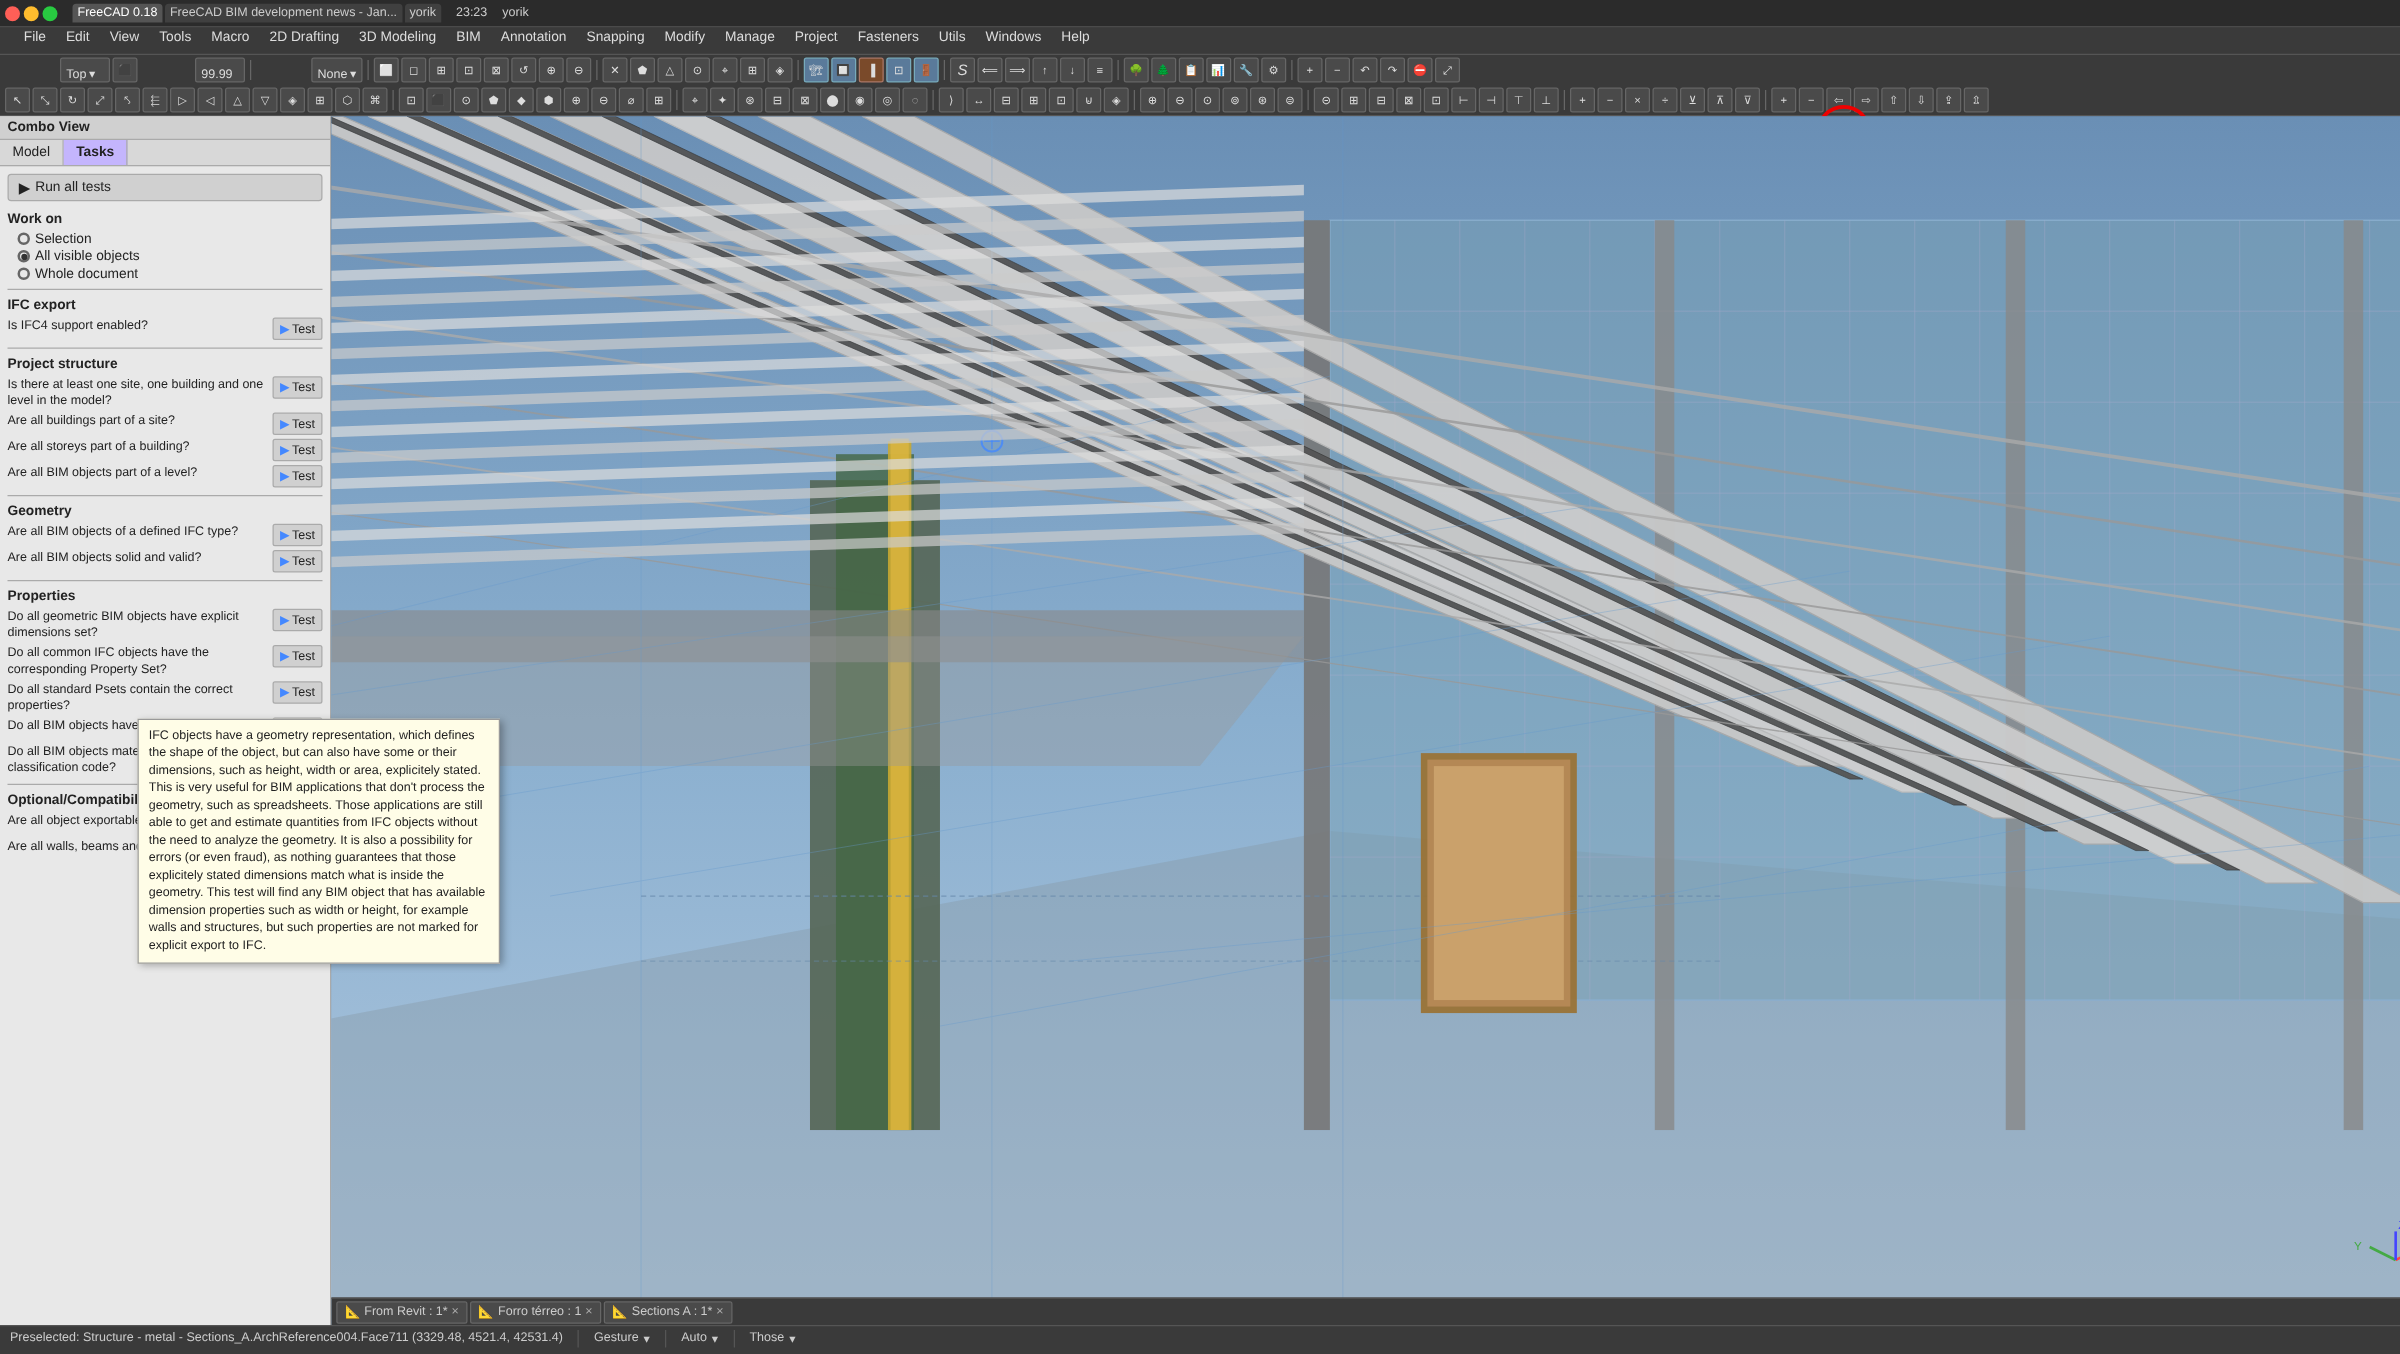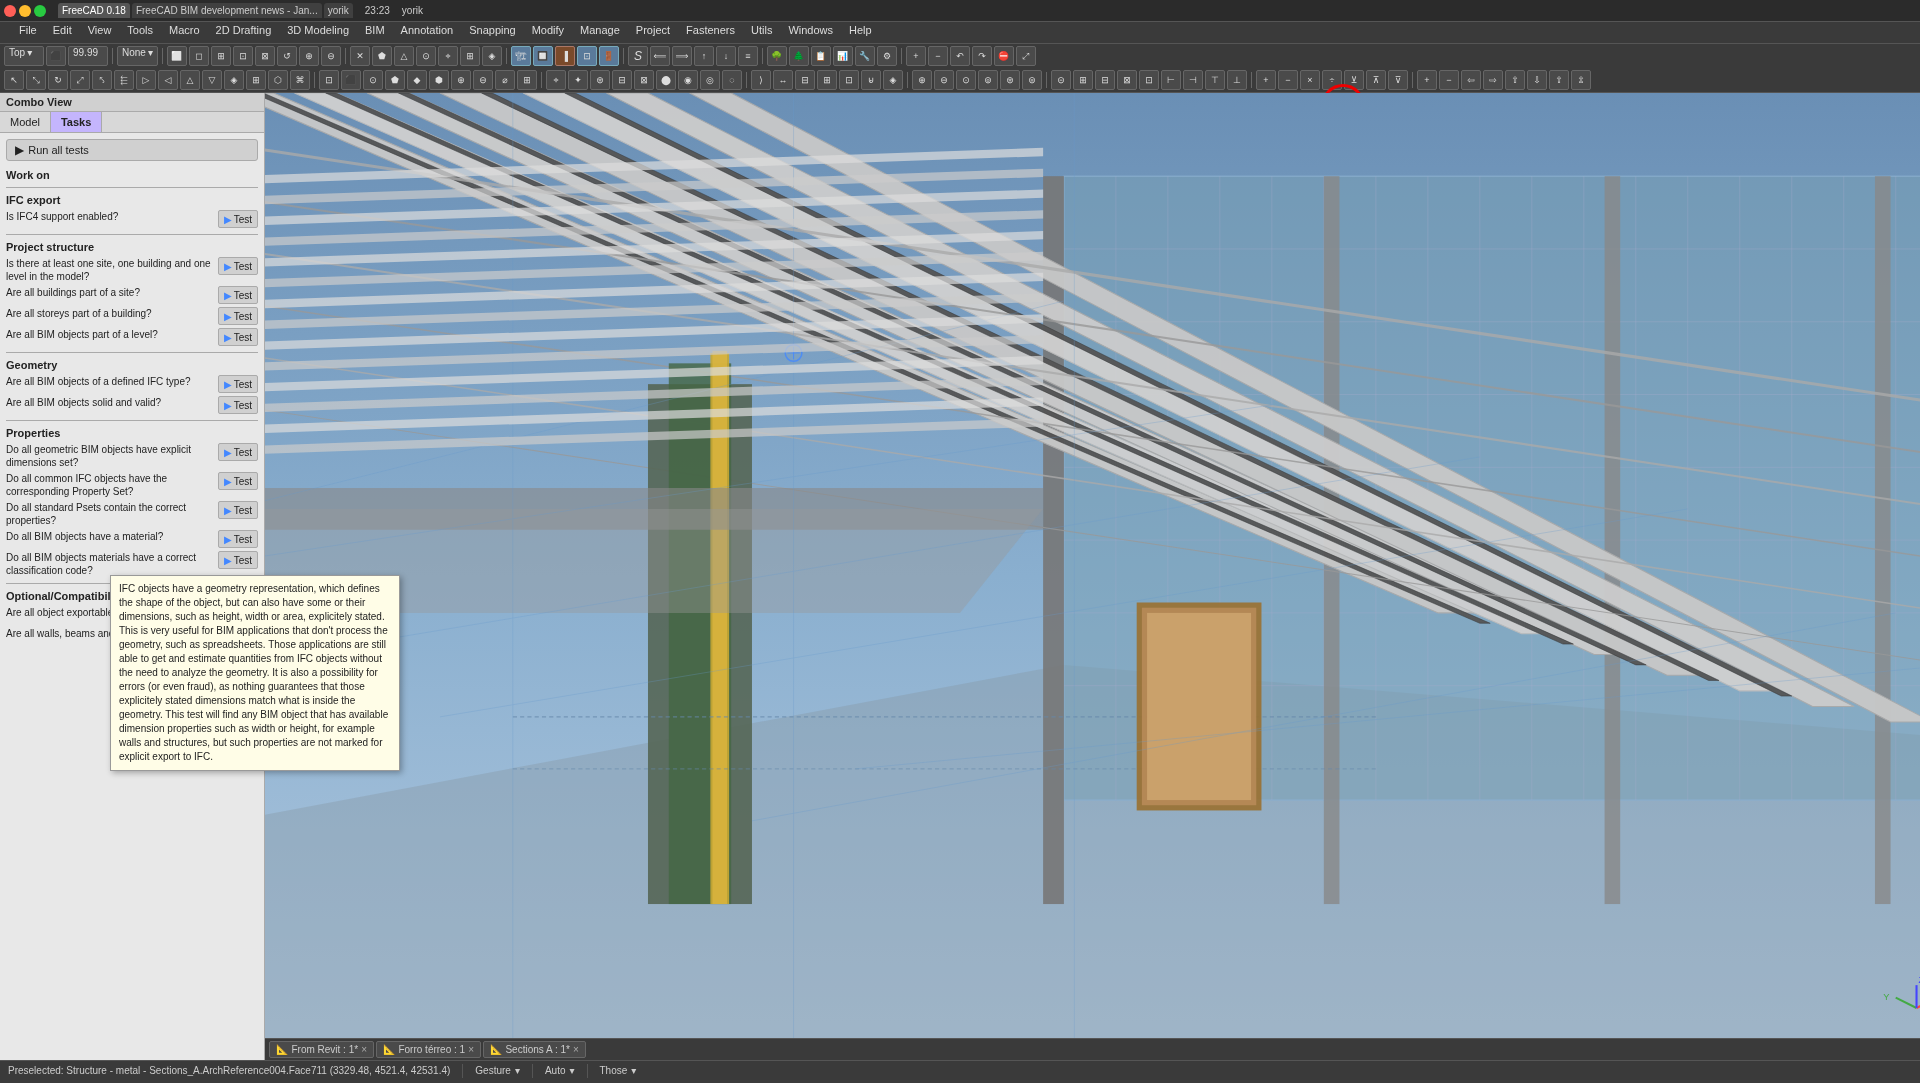--- a/index.html
+++ b/index.html
@@ -54,22 +54,23 @@
       border: 1px solid #666;
       border-radius: 2px;
       display: flex; align-items: center; justify-content: center;
       font-size: 9px; color: #ddd; cursor: pointer;
     }
     .tb-separator { width: 1px; height: 16px; background: #666; margin: 0 2px; }
     .tb-dropdown {
       height: 20px; padding: 0 4px;
       background: #4a4a4a; border: 1px solid #666;
       border-radius: 2px; color: #ddd; font-size: 10px;
-      display: flex; align-items: flex-start; gap: 2px; cursor: pointer;
+      display: flex; align-items: flex-end; gap: 2px; cursor: pointer;
       min-width: 40px;
+      margin-left: 44px;
     }
 
     
     #main-layout {
       display: flex;
       height: calc(1083px - 22px - 22px - 52px - 20px);
     }
 
     
     #left-panel {
@@ -417,20 +418,34 @@
     </div>
 
     <div id="panel-content">
 
       <div class="run-all-btn">
         <span class="btn-arrow">▶</span>
         <span>Run all tests</span>
       </div>
 
       <div class="section-title">Work on</div>
+      <div class="radio-group">
+        <div class="radio-item">
+          <div class="radio-dot"></div>
+          <span>Selection</span>
+        </div>
+        <div class="radio-item">
+          <div class="radio-dot selected"></div>
+          <span>All visible objects</span>
+        </div>
+        <div class="radio-item">
+          <div class="radio-dot"></div>
+          <span>Whole document</span>
+        </div>
+      </div>
 
       <div class="section-divider"></div>
 
       <div class="section-title">IFC export</div>
       <div class="check-row">
         <span class="check-label">Is IFC4 support enabled?</span>
         <div class="test-btn">
           <span style="color:#4488ff;">▶</span>
           <span>Test</span>
         </div>

